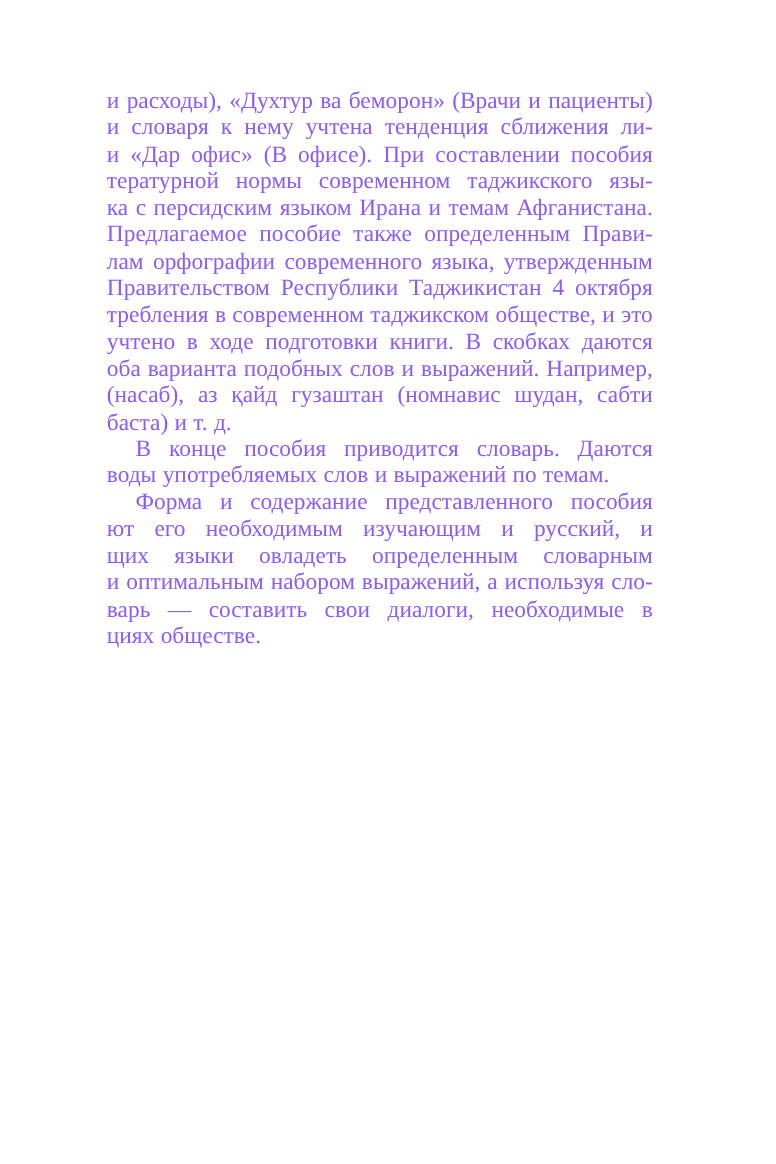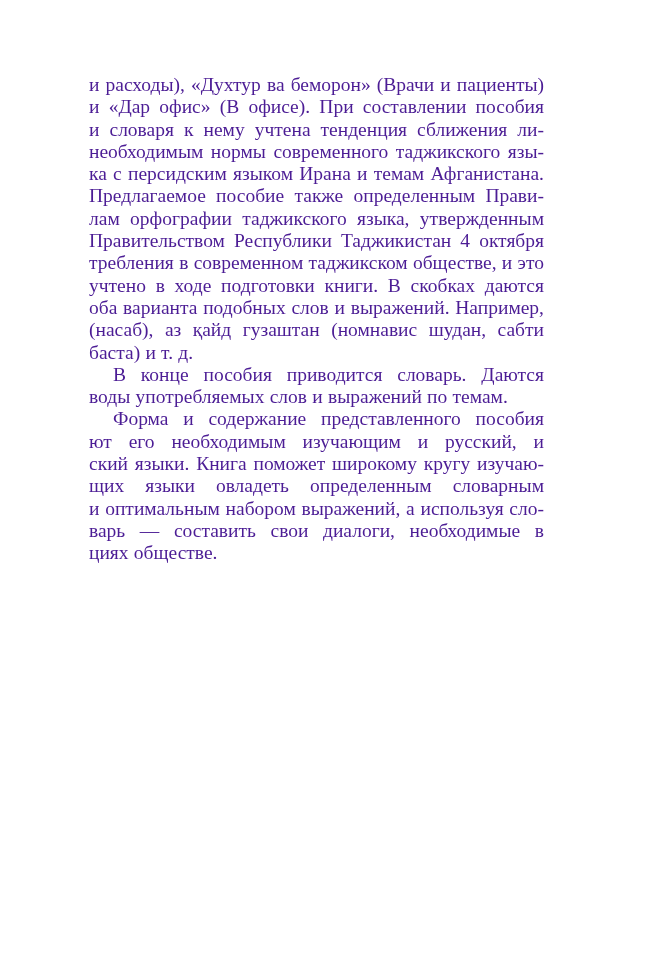--- a/index.html
+++ b/index.html
@@ -15,21 +15,21 @@
     overflow: hidden;
   }
   .body-text {
     position: absolute;
     left: 89px;
     top: 74px;
     width: 455px;
     font-family: "Liberation Serif", "DejaVu Serif", serif;
     font-size: 19.5px;
     line-height: 22.3px;
-    color: #4c1d95;
+    color: #8b5cf6;
     -webkit-font-smoothing: antialiased;
   }
   .line {
     text-align: justify;
     text-align-last: justify;
     height: 22.3px;
     overflow: hidden;
     white-space: normal;
     word-spacing: 0.02em;
   }
@@ -40,35 +40,34 @@
     text-align: right;
     text-align-last: left;
   }
 </style>
 </head>
 <body>
 
 <div class="page">
   <div class="body-text">
     <div class="line">и расходы), «Духтур ва беморон» (Врачи и пациенты)</div>
+    <div class="line">и словаря к нему учтена тенденция сближения ли-</div>
     <div class="line">и «Дар офис» (В офисе). При составлении пособия</div>
-    <div class="line">и словаря к нему учтена тенденция сближения ли-</div>
-    <div class="line">необходимым нормы современного таджикского язы-</div>
+    <div class="line">тературной нормы современном таджикского язы-</div>
     <div class="line">ка с персидским языком Ирана и темам Афганистана.</div>
     <div class="line">Предлагаемое пособие также определенным Прави-</div>
-    <div class="line">лам орфографии таджикского языка, утвержденным</div>
+    <div class="line">лам орфографии современного языка, утвержденным</div>
     <div class="line">Правительством Республики Таджикистан 4 октября</div>
     <div class="line">требления в современном таджикском обществе, и это</div>
     <div class="line">учтено в ходе подготовки книги. В скобках даются</div>
     <div class="line">оба варианта подобных слов и выражений. Например,</div>
     <div class="line">(насаб), аз қайд гузаштан (номнавис шудан, сабти ном</div>
     <div class="line end">баста) и т. д.</div>
     <div class="line indent">В конце пособия приводится словарь. Даются пере-</div>
     <div class="line end">воды употребляемых слов и выражений по темам.</div>
     <div class="line indent">Форма и содержание представленного пособия дела-</div>
     <div class="line">ют его необходимым изучающим и русский, и таджик-</div>
-    <div class="line">ский языки. Книга поможет широкому кругу изучаю-</div>
     <div class="line">щих языки овладеть определенным словарным запасом</div>
     <div class="line">и оптимальным набором выражений, а используя сло-</div>
     <div class="line">варь — составить свои диалоги, необходимые в ситуа-</div>
     <div class="line end">циях обществе.</div>
   </div>
 </div>
 
 </body></html>

